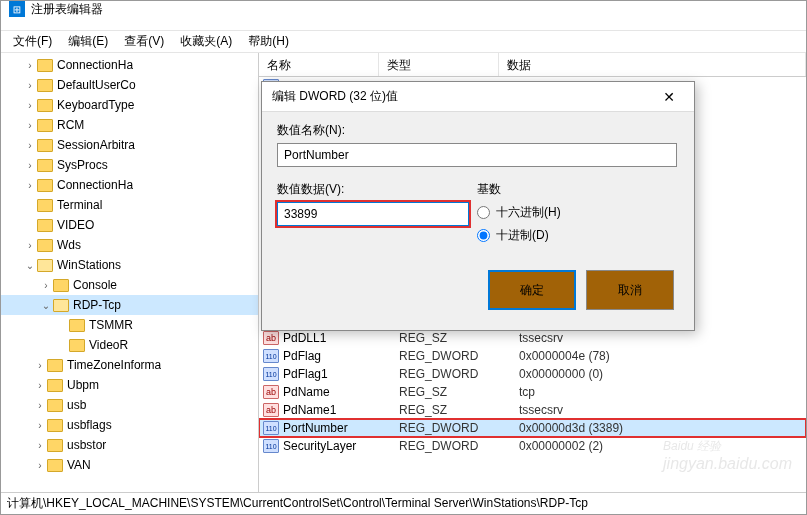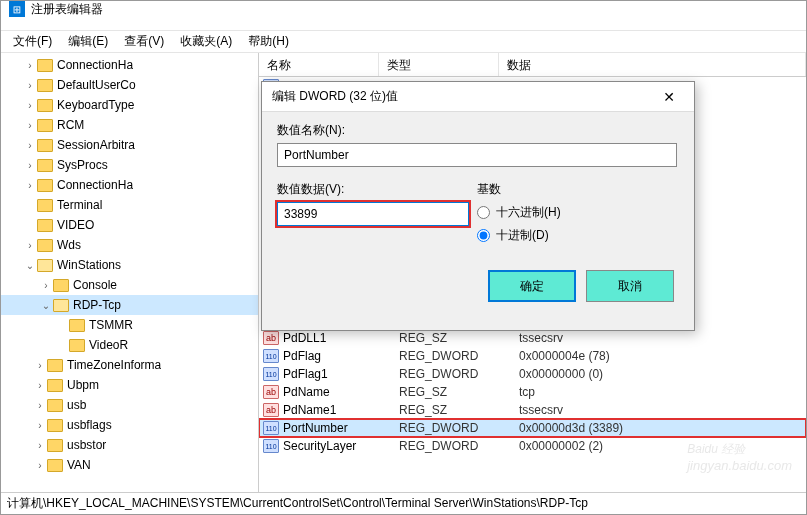--- a/index.html
+++ b/index.html
@@ -44,25 +44,25 @@
     .dlg-label { margin-bottom: 4px; }
     .dlg-input { width: 400px; height: 24px; border: 1px solid #888; padding: 2px 6px; background: #fff; margin-bottom: 14px; }
     .dlg-row { display: flex; }
     .dlg-left { width: 200px; }
     .dlg-right { flex: 1; }
     .dlg-value-input { width: 192px; height: 24px; border: 1px solid #888; background: #fff; padding: 2px 6px; outline: 2px solid #e03030; outline-offset: 0; border-color: #0078d7; }
     .dlg-fieldset-label { margin-bottom: 6px; }
     .radio-row { display: flex; align-items: center; margin-bottom: 6px; }
     .radio-row input { margin-right: 6px; }
     .dlg-buttons { display: flex; justify-content: flex-end; gap: 10px; margin-top: 20px; padding-right: 5px; }
-    .dlg-btn { width: 88px; height: 32px; border: 1px solid #888; background: #5eead4; cursor: default; }
+    .dlg-btn { width: 88px; height: 40px; border: 1px solid #888; background: #a16207; cursor: default; }
     .dlg-btn.primary { border: 2px solid #0078d7; }
     
     .watermark { position: absolute; right: 15px; bottom: 42px; color: #ccc; font-size: 20px; font-style: italic; opacity: .45; pointer-events: none; z-index: 5; }
-    .watermark small { font-size: 13px; display: block; }
+    .watermark small { font-size: 16px; display: block; }
   </style>
 </head>
 <body>
 
 <div class="titlebar">
   <span class="titlebar-icon"></span>
   <span>注册表编辑器</span>
 </div>
 
 <div class="menubar">

